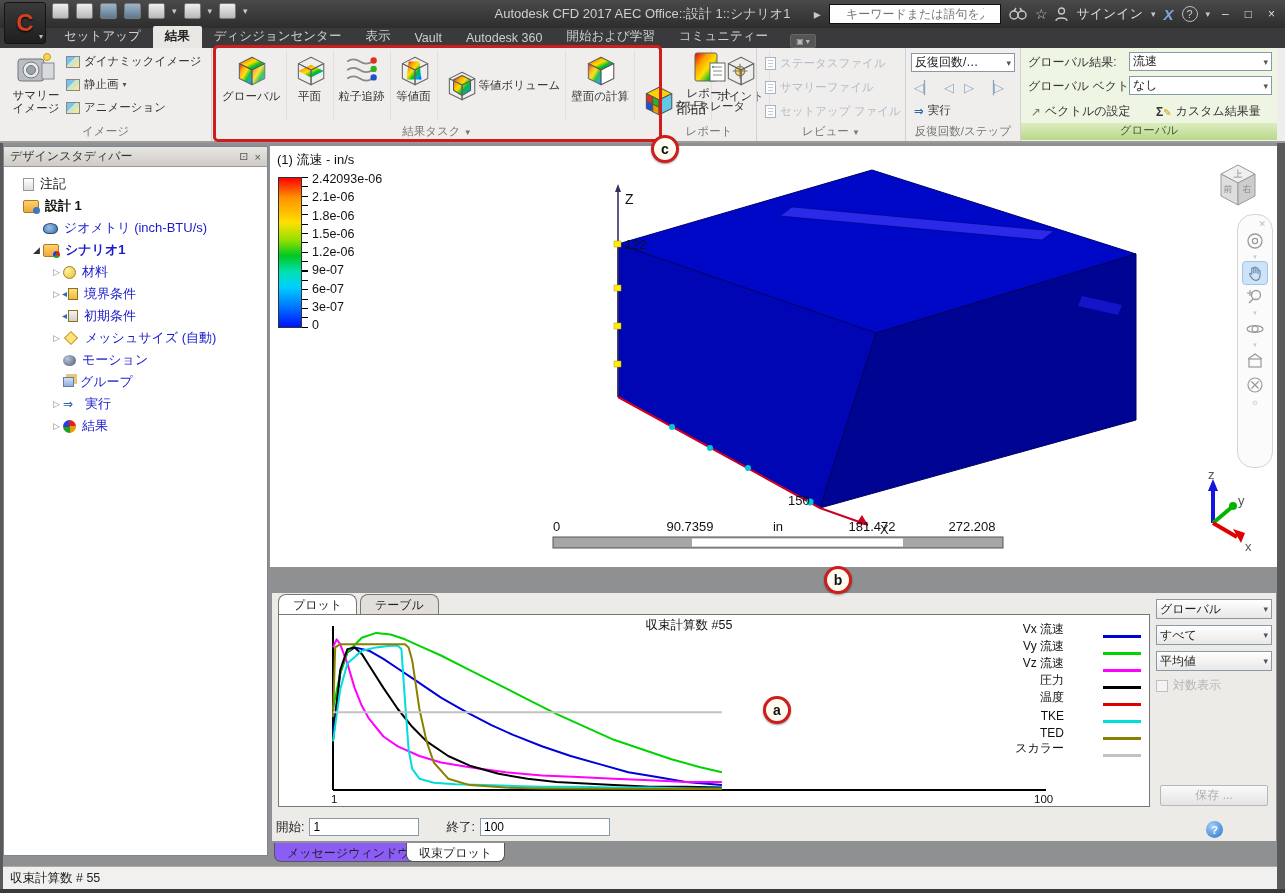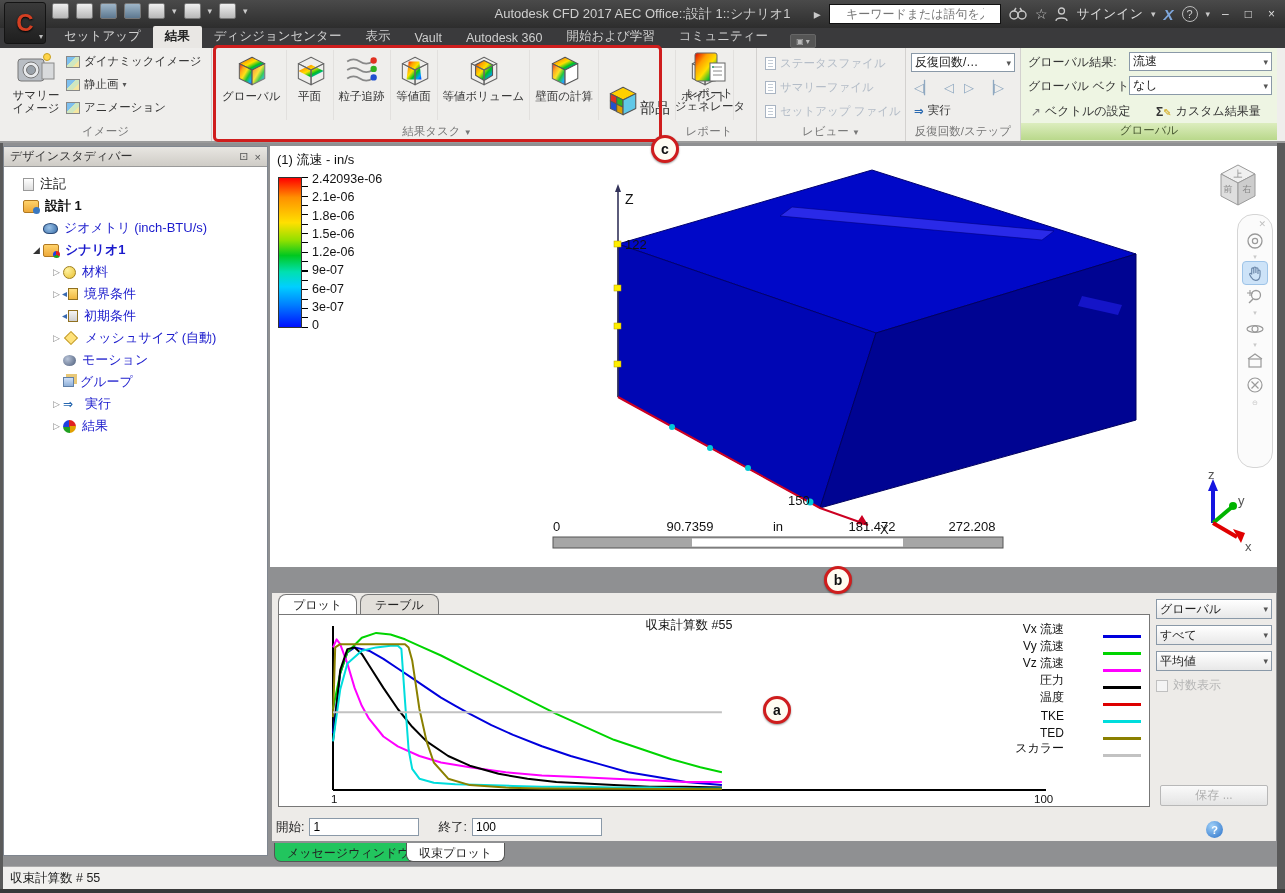--- a/index.html
+++ b/index.html
@@ -99,21 +99,21 @@
   #chart-legend .cline{width:38px;height:3px;}
   #rightctl{position:absolute;left:884px;top:6px;width:116px;}
   #rightctl .dd{margin-bottom:6px;height:20px;background:linear-gradient(#fff,#e8e8e8);}
   #rightctl .chk{display:flex;align-items:center;gap:5px;font-size:12px;color:#b5b5b5;margin-top:4px;}
   #rightctl .chk .box{width:12px;height:12px;border:1px solid #c0c0c0;background:#f4f4f4;}
   #savebtn{position:absolute;left:888px;top:192px;width:108px;height:21px;border:1px solid #b8b8b8;background:linear-gradient(#fafafa,#e4e4e4);color:#b0b0b0;font-size:12px;text-align:center;line-height:19px;border-radius:2px;}
   #startend{position:absolute;left:4px;top:225px;display:flex;align-items:center;font-size:12.5px;color:#222;gap:5px;}
   #startend input{height:18px;border:1px solid #8a99a8;font-size:12px;padding:0 3px;}
   #helpbubble{position:absolute;left:934px;top:228px;width:17px;height:17px;border-radius:50%;background:radial-gradient(circle at 35% 30%,#9fd0f8,#2a70c8);color:#fff;font-size:11px;font-weight:bold;display:flex;align-items:center;justify-content:center;}
   
-  .btab{position:absolute;height:19px;padding:2px 12px;font-size:12px;color:#222;border:1px solid #555;border-top:none;border-radius:0 0 7px 7px;background:#22c55e;}
+  .btab{position:absolute;height:19px;padding:2px 12px;font-size:12px;color:#222;border:1px solid #555;border-top:none;border-radius:0 0 7px 7px;background:#8b5cf6;}
   #statusbar{position:absolute;left:0;top:866px;width:1285px;height:23px;background:#f1f0ee;border-top:1px solid #aaa;display:flex;align-items:center;font-size:12.5px;color:#222;padding-left:10px;}
   #botband{position:absolute;left:0;top:889px;width:1285px;height:4px;background:#3a3a3a;}
   svg text{font-family:"Liberation Sans","DejaVu Sans",sans-serif;}
 </style>
 </head>
 <body>
 
 <div id="win">
 
   <div id="titlebar">
@@ -272,21 +272,21 @@
               </defs>
               <g stroke="#666" stroke-linejoin="round">
                 <polygon points="12,9 22,9 24,26 10,26" fill="url(#rg3)" stroke="none"></polygon>
                 <polygon points="6,11 18,5 30,11 18,17" fill="none"></polygon>
                 <polygon points="6,11 18,17 18,31 6,25" fill="none"></polygon>
                 <polygon points="18,17 30,11 30,25 18,31" fill="none"></polygon>
               </g>
             </svg>
             <span style="margin-top:1px;">等値面</span>
           </div>
-          <div style="display: flex; flex-direction: column; align-items: center; font-size: 11.5px; color: rgb(51, 51, 51); padding: 2px 5px; border-right: 1px solid rgb(226, 224, 222); height: 70px; justify-content: flex-start; white-space: nowrap;">
+          <div style="display: flex; flex-direction: row; align-items: center; font-size: 11.5px; color: rgb(51, 51, 51); padding: 2px 5px; border-right: 1px solid rgb(226, 224, 222); height: 70px; justify-content: flex-start; white-space: nowrap;">
             <svg width="36" height="36" viewBox="0 0 34 34">
               <defs>
                 <linearGradient id="rg4" x1="0" y1="0" x2="1" y2="1">
                   <stop offset="0" stop-color="#e00000"></stop>
                   <stop offset=".25" stop-color="#ffa000"></stop>
                   <stop offset=".45" stop-color="#ffe000"></stop>
                   <stop offset=".65" stop-color="#00c020"></stop>
                   <stop offset=".85" stop-color="#00a0ff"></stop>
                   <stop offset="1" stop-color="#0030ff"></stop>
                 </linearGradient>
@@ -714,21 +714,21 @@
         </div>
         <div class="chk">
           <span class="box"></span>
           <span>対数表示</span>
         </div>
       </div>
     <div id="savebtn">保存 ...</div>
     <div id="startend">
       <span>開始:</span>
       <input style="width: 110px;" value="1">
-      <span style="margin-left:14px;">終了:</span>
+      <span style="margin-left:22px;">終了:</span>
       <input style="width: 130px;" value="100">
     </div>
     <div id="helpbubble">?</div>
   </div>
 
   <div class="btab" style="left:274px;top:843px;"><span>メッセージウィンドウ</span></div>
   <div class="btab" style="left:406px;top:843px;background:#fff;"><span>収束プロット</span></div>
 
   <div id="statusbar">
       <span>収束計算数 # 55</span>

